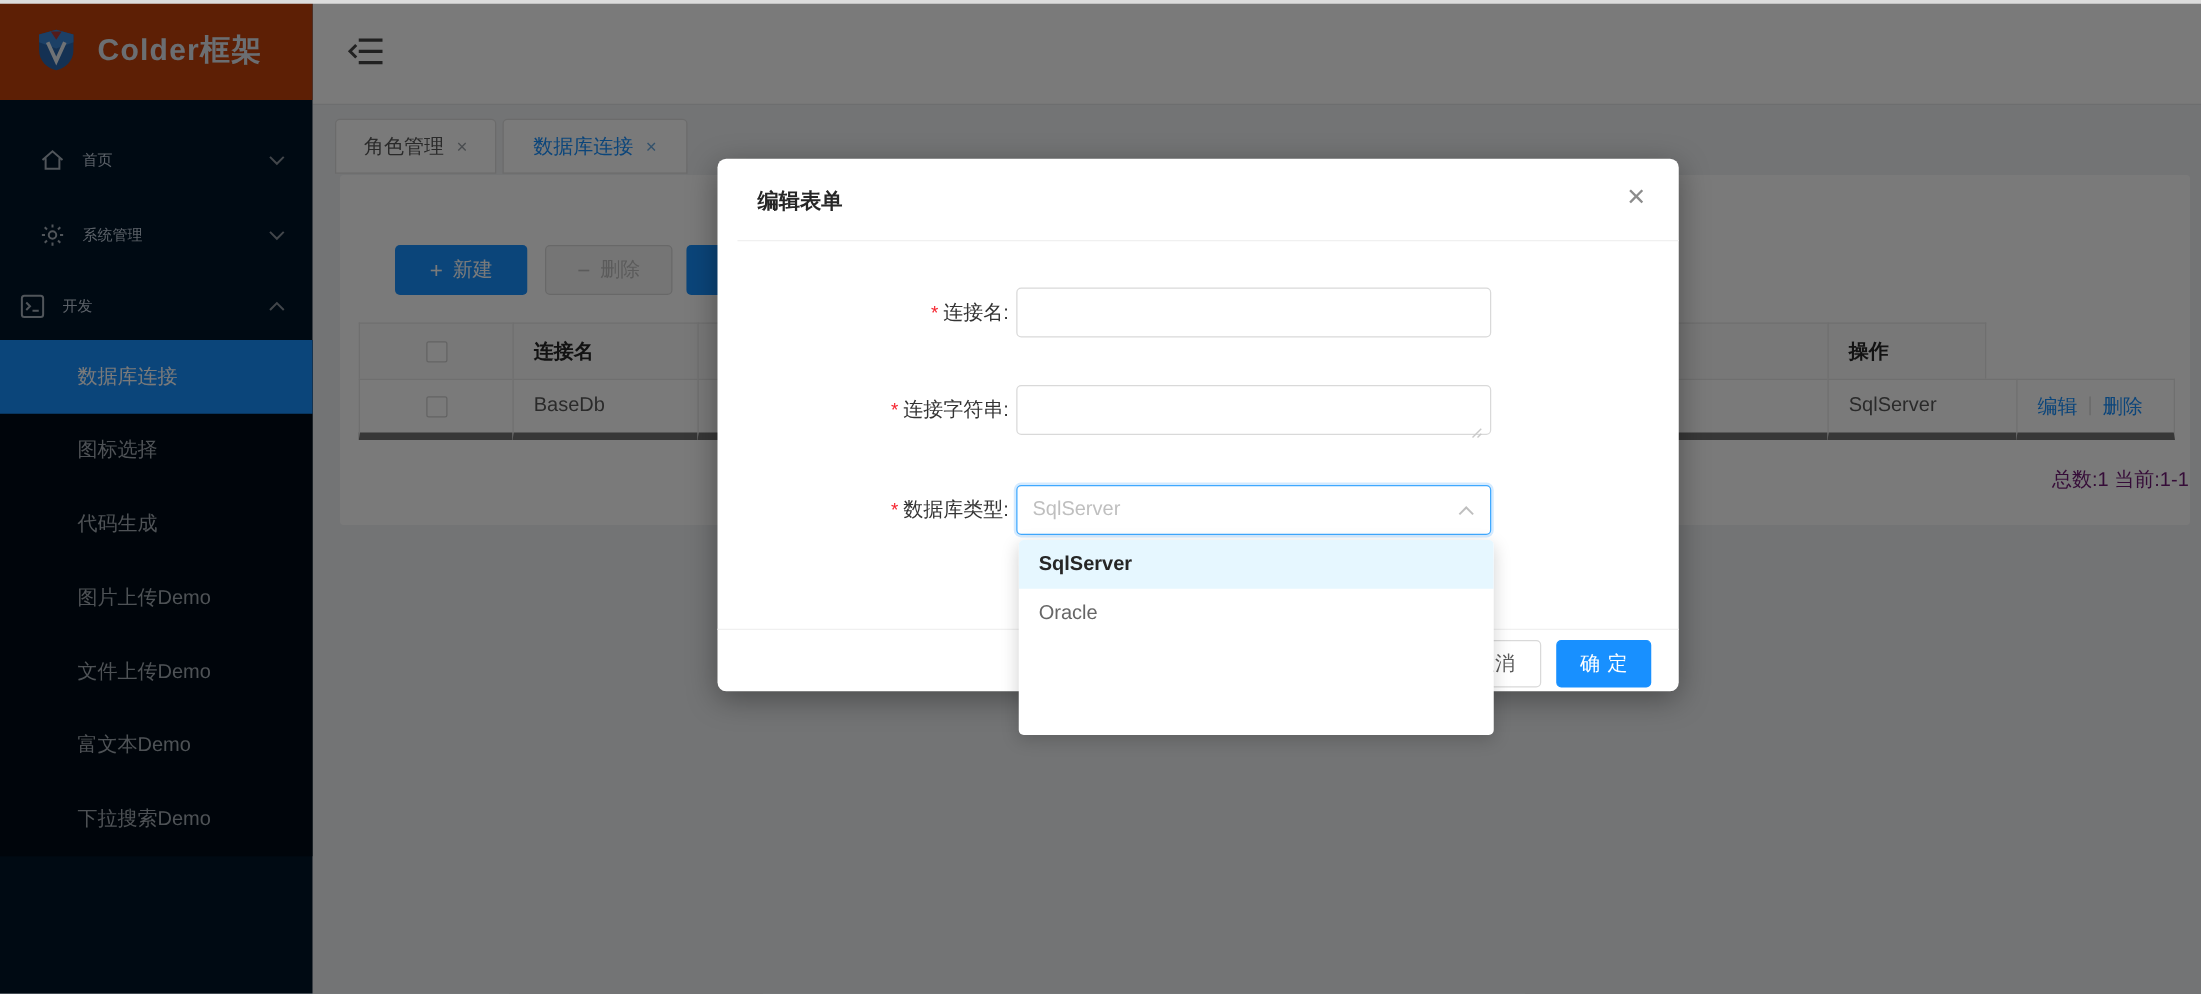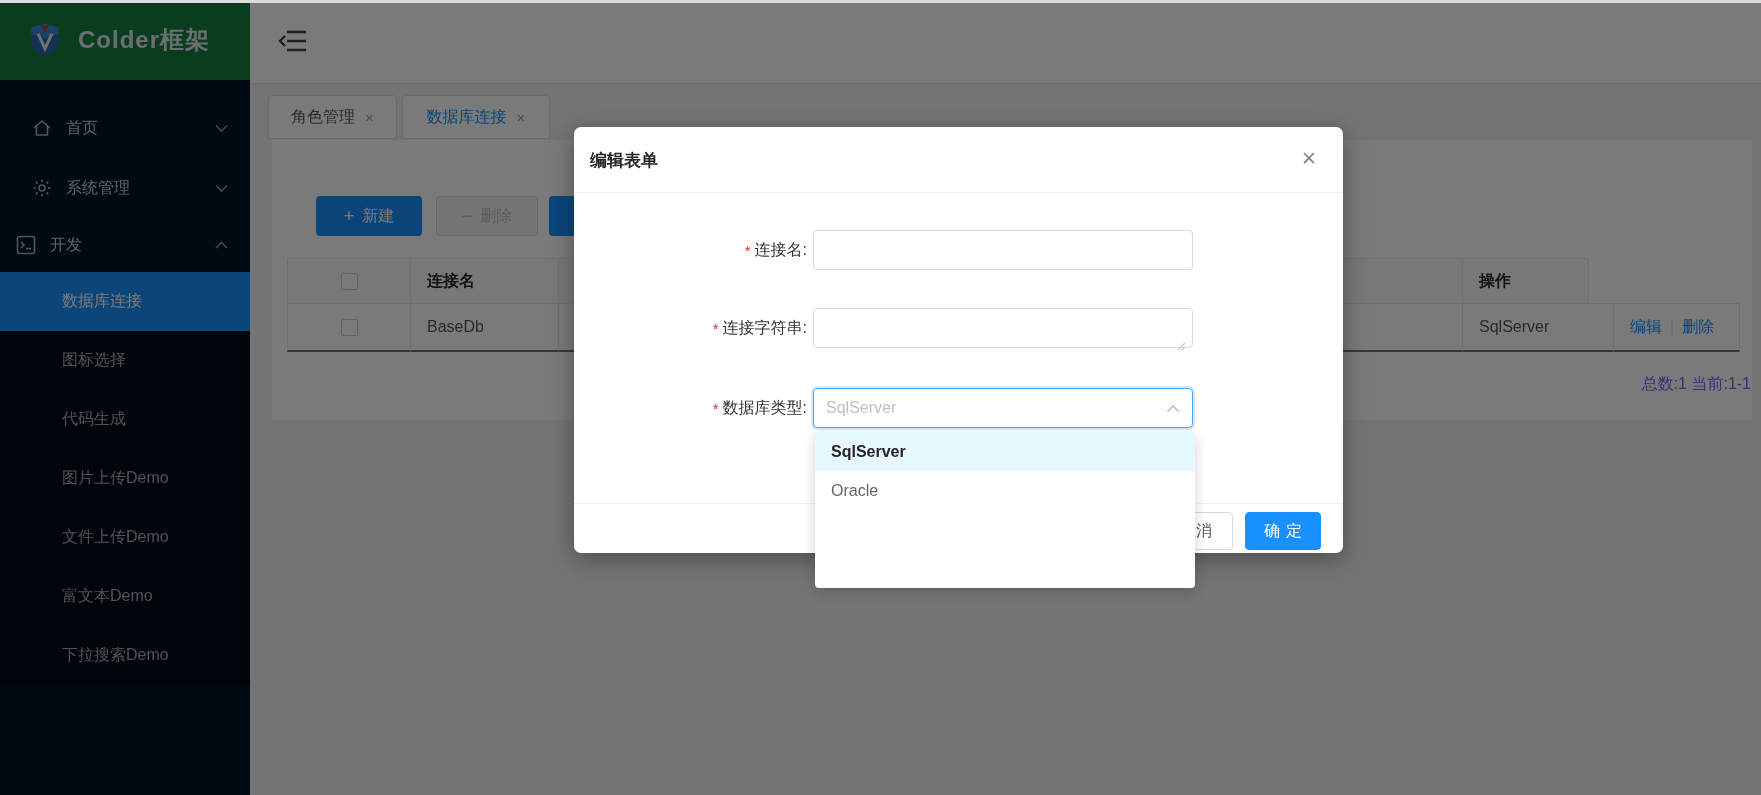--- a/index.html
+++ b/index.html
@@ -2,23 +2,23 @@
 <html><head>
 <meta charset="utf-8">
 <style>
   * { margin:0; padding:0; box-sizing:border-box; }
   html,body { background:#222; }
   body { font-family:"Liberation Sans","DejaVu Sans",sans-serif; }
   #screen { position:relative; width:1761px; height:795px; overflow:hidden; background:#f0f2f5; }
 
   
   #sidebar { position:absolute; left:0; top:0; width:250px; height:795px; background:#001529; z-index:10; }
-  .logo-bar { position:absolute; left:0; top:0; width:250px; height:80px; background:#15803d; display:flex; align-items:center; padding-left:30px; }
+  .logo-bar { position:absolute; left:0; top:0; width:250px; height:80px; background:#c2410c; display:flex; align-items:center; padding-left:30px; }
   .logo-bar .logo-title { color:#dfe7ef; font-size:24px; font-weight:bold; margin-left:18px; letter-spacing:1px; }
-  .menu-item { position:absolute; left:0; width:250px; height:50px; display:flex; align-items:center; padding:0 22px 0 32px; color:#bfcbd9; font-size:16px; cursor:pointer; }
+  .menu-item { position:absolute; left:0; width:250px; height:50px; display:flex; align-items:center; padding:0 22px 0 32px; color:#bfcbd9; font-size:12px; cursor:pointer; }
   .menu-item .mi-label { margin-left:14px; flex:1; }
   .submenu { position:absolute; left:0; top:272px; width:250px; height:413px; background:#000c17; }
   .submenu-item { height:59px; display:flex; align-items:center; padding-left:62px; color:#a3abb3; font-size:16px; cursor:pointer; }
   .submenu-item.active { background:#1890ff; color:#ffffff; }
 
   
   #top-header { position:absolute; left:250px; top:0; width:1511px; height:84px; background:#ffffff; border-bottom:1px solid #e4e6e8; }
   #collapse-btn { position:absolute; left:28px; top:27px; width:30px; height:28px; cursor:pointer; }
   #tabs-bar { position:absolute; left:250px; top:95px; width:1511px; height:48px; }
   .tab-card { position:absolute; top:0; height:44px; background:#fff; border:1px solid #e0e0e0; border-radius:4px 4px 0 0; display:flex; align-items:center; justify-content:center; gap:10px; font-size:16px; color:#595959; cursor:pointer; }
@@ -34,38 +34,38 @@
   #btn-new { left:316px; top:196px; width:106px; }
   #btn-delete { left:436px; top:196px; width:102px; }
   #btn-refresh { left:549px; top:196px; width:110px; }
   .btn .op { font-size:18px; line-height:1; }
 
   #grid { position:absolute; left:287px; top:258px; width:1453px; }
   .t-row { display:flex; }
   .t-cell { border:1px solid #e8e8e8; border-right:none; border-bottom:none; display:flex; align-items:center; padding-left:16px; font-size:16px; overflow:hidden; white-space:nowrap; }
   .t-row .t-cell:last-child { border-right:1px solid #e8e8e8; }
   .t-head .t-cell { height:45px; background:#fafafa; color:#262626; font-weight:bold; }
-  .t-body .t-cell { height:49px; background:#fff; color:#595959; border-bottom:2px solid #737373; }
+  .t-body .t-cell { height:49px; background:#fff; color:#595959; border-bottom:6px solid #737373; }
   .c-sel { width:123px; justify-content:center; padding-left:0; }
   .c-name { width:148px; }
   .c-str { width:904px; }
   .c-type { width:151px; }
   .c-op { width:127px; }
   .checkbox { width:17px; height:17px; background:#fff; border:1px solid #cfcfcf; border-radius:2px; cursor:pointer; }
   .link { color:#1890ff; cursor:pointer; }
   .link-sep { color:#e0e0e0; margin:0 8px; }
-  #pagination { position:absolute; top:374px; right:10px; font-size:16px; color:#8b5cf6; }
+  #pagination { position:absolute; top:374px; right:10px; font-size:16px; color:#701a75; }
 
   
   #mask { position:absolute; inset:0; background:rgba(0,0,0,0.52); z-index:50; }
   #top-edge { position:absolute; left:0; top:0; width:1761px; height:3px; background:#dcdcdc; z-index:55; }
 
   
   #modal { position:absolute; left:574px; top:127px; width:769px; height:426px; background:#fff; border-radius:7px; box-shadow:0 6px 24px rgba(0,0,0,0.35); z-index:100; }
-  #modal-header { position:absolute; left:0; top:0; right:0; height:66px; border-bottom:1px solid #f0f0f0; }
+  #modal-header { position:absolute; left:16px; top:0; right:0; height:66px; border-bottom:1px solid #f0f0f0; }
   #modal-title { position:absolute; left:16px; top:22px; font-size:17px; color:#262626; font-weight:bold; }
   #modal-close { position:absolute; right:26px; top:22px; font-size:19px; color:#8c8c8c; cursor:pointer; line-height:1; }
   .form-label { position:absolute; left:0; width:233px; height:40px; display:flex; align-items:center; justify-content:flex-end; font-size:16px; color:#333; }
   .req { color:#f5222d; margin-right:4px; font-size:15px; }
   .form-control { position:absolute; left:239px; width:380px; height:40px; border:1px solid #d9d9d9; border-radius:4px; background:#fff; font-size:16px; padding:0 12px; color:#262626; outline:none; font-family:inherit; }
   #fld-name-label { top:103px; } #fld-name { top:103px; }
   #fld-str-label { top:181px; } #fld-str { top:181px; resize:none; }
   #fld-type-label { top:261px; }
   #fld-type { top:261px; border:1px solid #40a9ff; box-shadow:0 0 0 2px rgba(24,144,255,0.18); display:flex; align-items:center; cursor:pointer; }
   #fld-type .sel-value { color:#bfbfbf; flex:1; }

